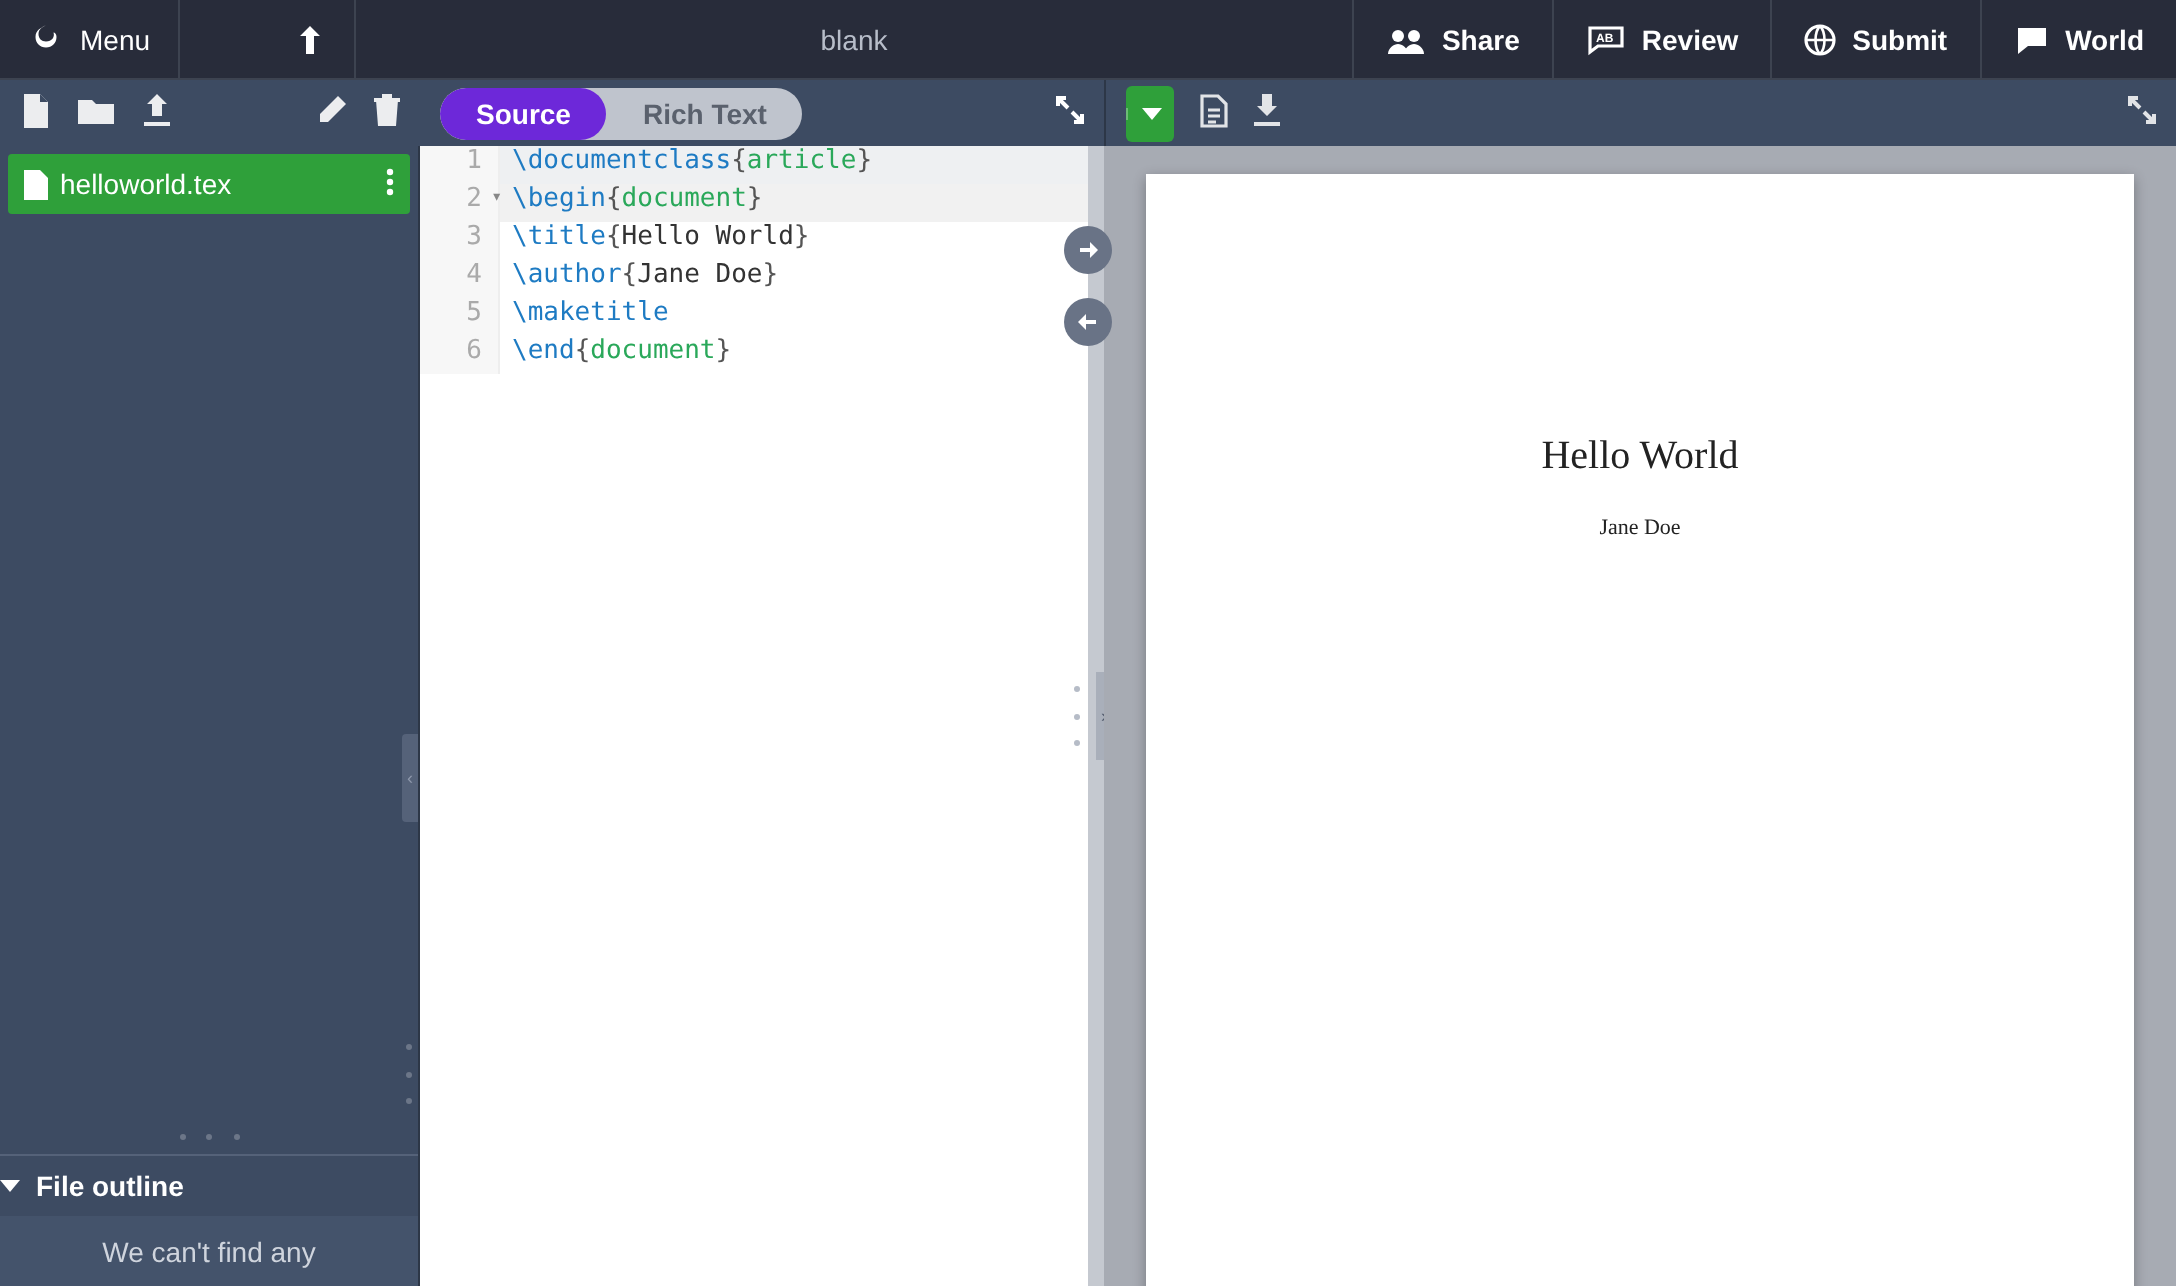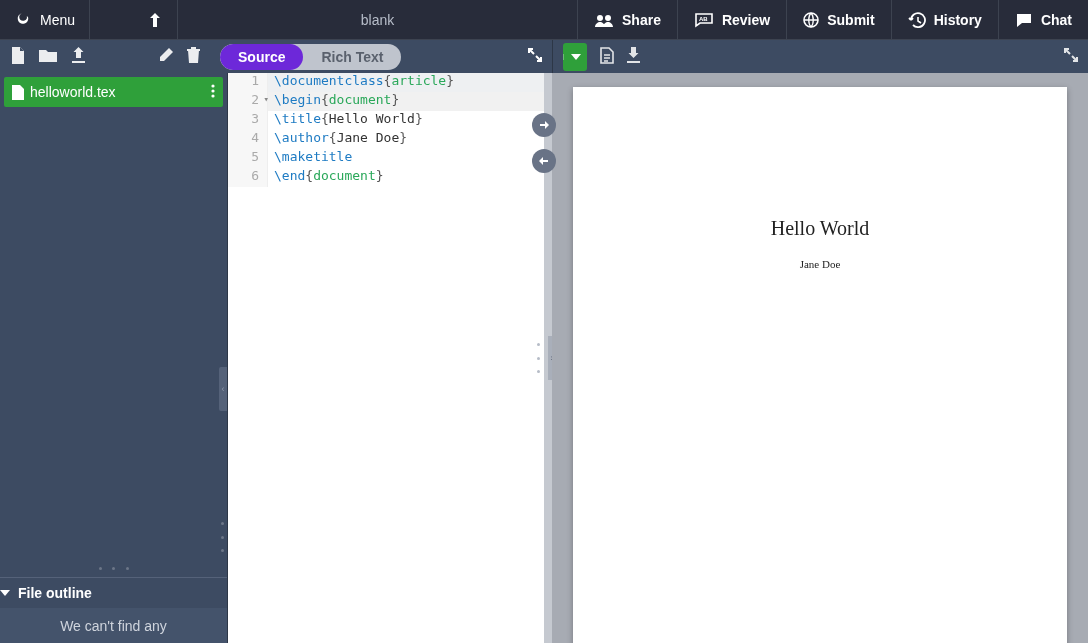--- a/index.html
+++ b/index.html
@@ -24,21 +24,21 @@
 .toggle-wrap .inactive { color:#5a616d; }
 .expand-btn { margin-left:auto; cursor:pointer; }
 
 .pdf-tools { width:536px; display:flex; align-items:center; padding:0 10px; gap:12px; border-left:1px solid #2d3747;}
 .recompile { background:#2fa03a; height:28px; display:flex; align-items:center; border-radius:3px; overflow:hidden; font-weight:700; font-size:15px;}
 .recompile .drop { border-left:1px solid rgba(255,255,255,.3); width:24px; display:flex; justify-content:center; align-items:center; cursor:pointer;}
 .pdf-tools .ic { cursor:pointer; opacity:.85; }
 .pdf-tools .spacer { flex:1; }
 
 .main { position:absolute; top:73px; bottom:0; left:0; right:0; display:flex; }
-.sidebar { width:228px; background:#3d4b62; display:flex; flex-direction:column; position:relative; border-right:1px solid #2d3747;}
+.sidebar { width:210px; background:#3d4b62; display:flex; flex-direction:column; position:relative; border-right:1px solid #2d3747;}
 .file-item { background:#2fa03a; height:30px; display:flex; align-items:center; padding:0 8px; gap:6px; margin:4px 4px 0 4px; border-radius:2px; font-weight:500; font-size:14px;}
 .file-item .dots { margin-left:auto; cursor:pointer;}
 .sidebar-spacer { flex:1; position:relative;}
 .h-grip { position:absolute; left:50%; transform:translateX(-50%); width:30px; height:6px; display:flex; justify-content:space-between; }
 .h-grip::before,.h-grip::after,.h-grip span{content:"";width:3px;height:3px;background:#6c7688;border-radius:50%;}
 .outline { border-top:1px solid #556279;}
 .outline-hdr { height:30px; display:flex; align-items:center; gap:8px; padding:0 0; font-weight:600; font-size:14px; cursor:pointer; background:#3d4b62;}
 .outline-body { padding:10px 20px 0; text-align:center; color:#cfd4dd; font-size:14px; overflow:hidden; height:35px; background:#44536b;}
 .v-grip { position:absolute; right:0; top:50%; transform:translateY(-50%); height:30px; width:6px; display:flex; flex-direction:column; justify-content:space-between;}
 .v-grip span{width:3px;height:3px;background:#6c7688;border-radius:50%;}
@@ -118,33 +118,24 @@
           <svg width="16" height="16" viewBox="0 0 16 16">
             <circle cx="8" cy="8" r="7" fill="none" stroke="#fff" stroke-width="1.6"></circle>
             <path stroke="#fff" stroke-width="1.3" fill="none" d="M1 8h14M8 1c3 3 3 11 0 14M8 1c-3 3-3 11 0 14"></path>
           </svg>
         </span>
       <span>Submit</span>
     </div>
     <div>
       <span class="icon">
           <svg width="18" height="16" viewBox="0 0 18 16">
-            <path fill="none" stroke="#fff" stroke-width="1.8" d="M3 8a7 7 0 1 1 2 5M3 8l-2-2m2 2l2-2"></path>
-            <path stroke="#fff" stroke-width="1.6" d="M10 5v4l3 2"></path>
-          </svg>
-        </span>
-      <span>History</span>
-    </div>
-    <div>
-      <span class="icon">
-          <svg width="18" height="16" viewBox="0 0 18 16">
             <path fill="#fff" d="M2 2h14v9H7l-5 4z"></path>
           </svg>
         </span>
-      <span>Chat</span>
+      <span>World</span>
     </div>
   </div>
 </div>
 
 <div class="toolbar-row">
   <div class="file-tools">
     <span class="ic"><svg width="15" height="17" viewBox="0 0 15 17">
           <path fill="#fff" d="M2 0h8l4 4v13H2z"></path>
           <path fill="#3d4b62" d="M10 0v4h4z"></path>
         </svg></span>

